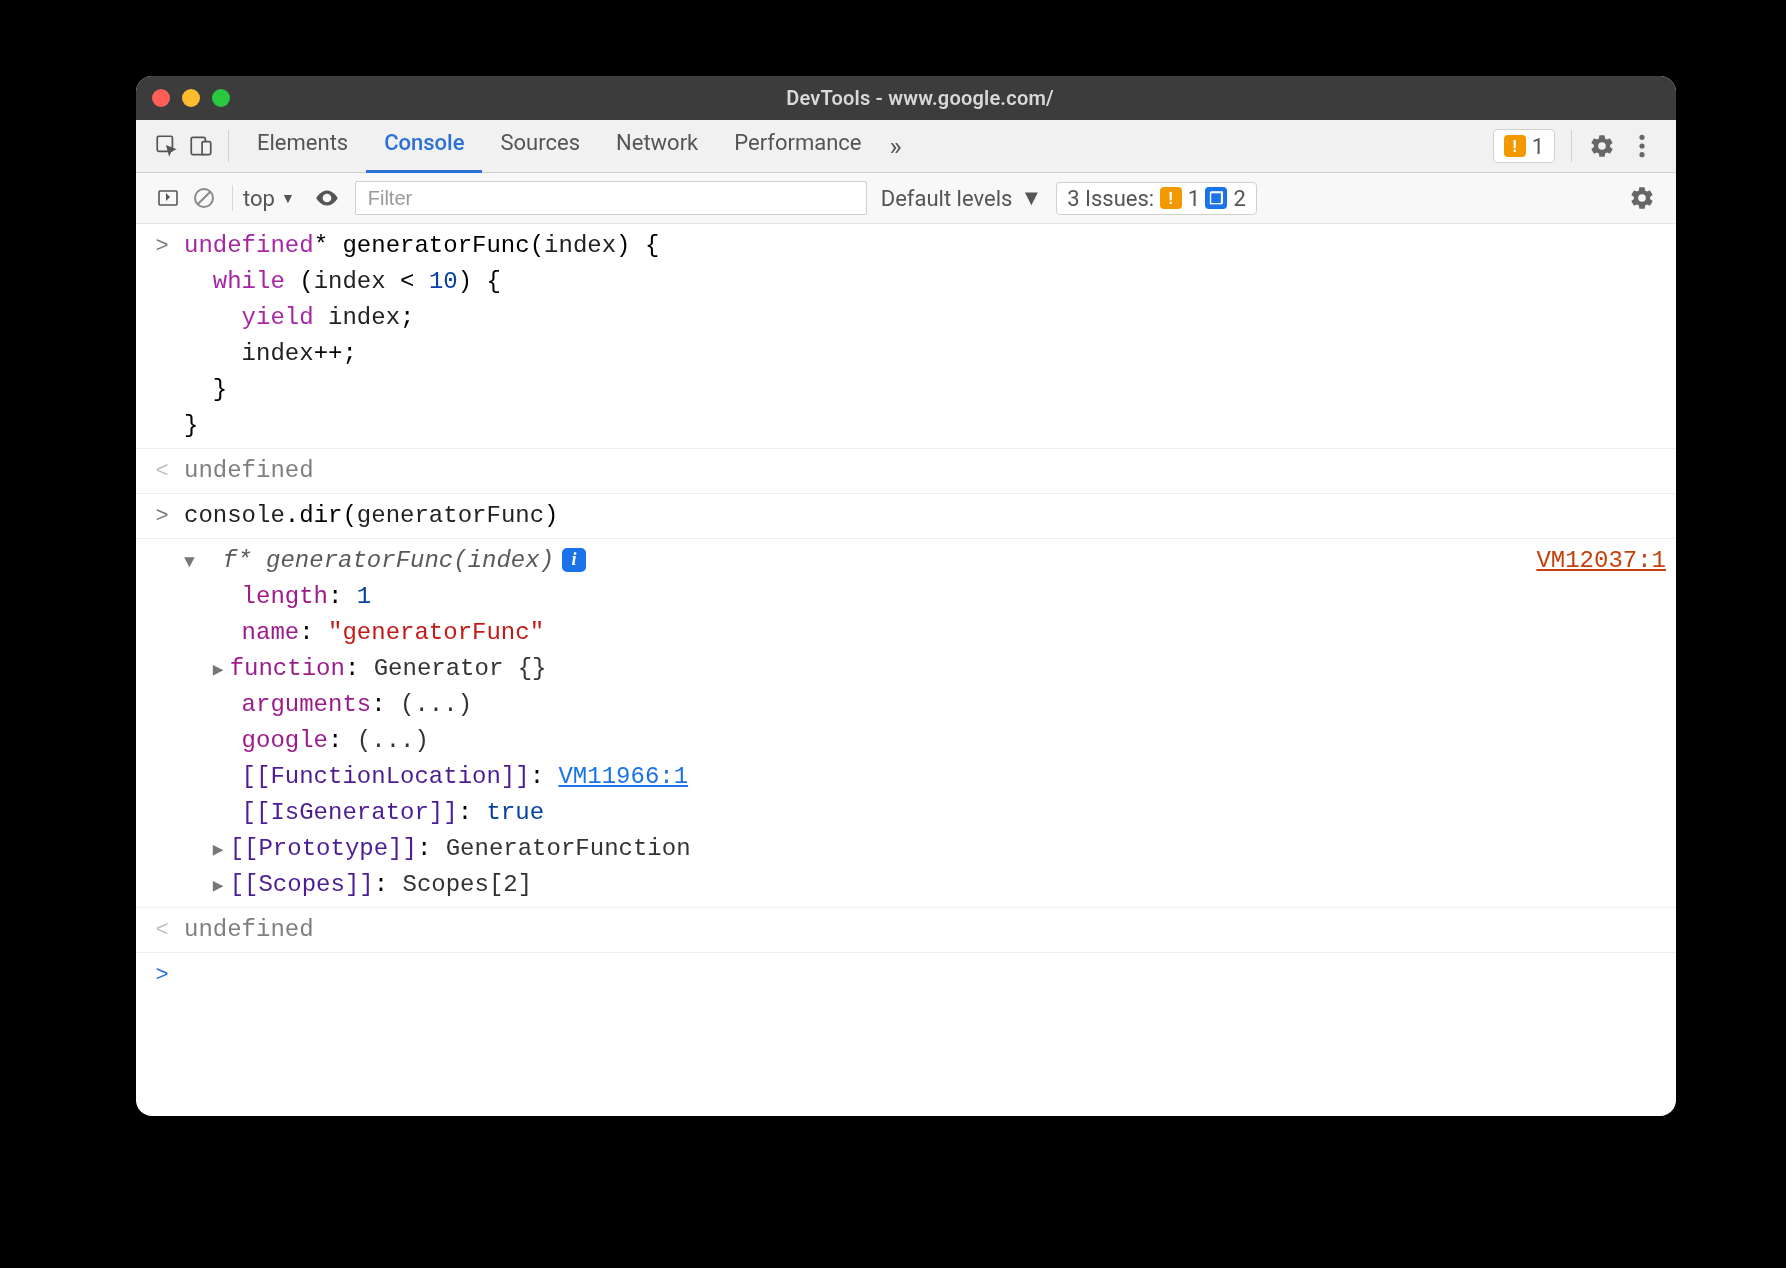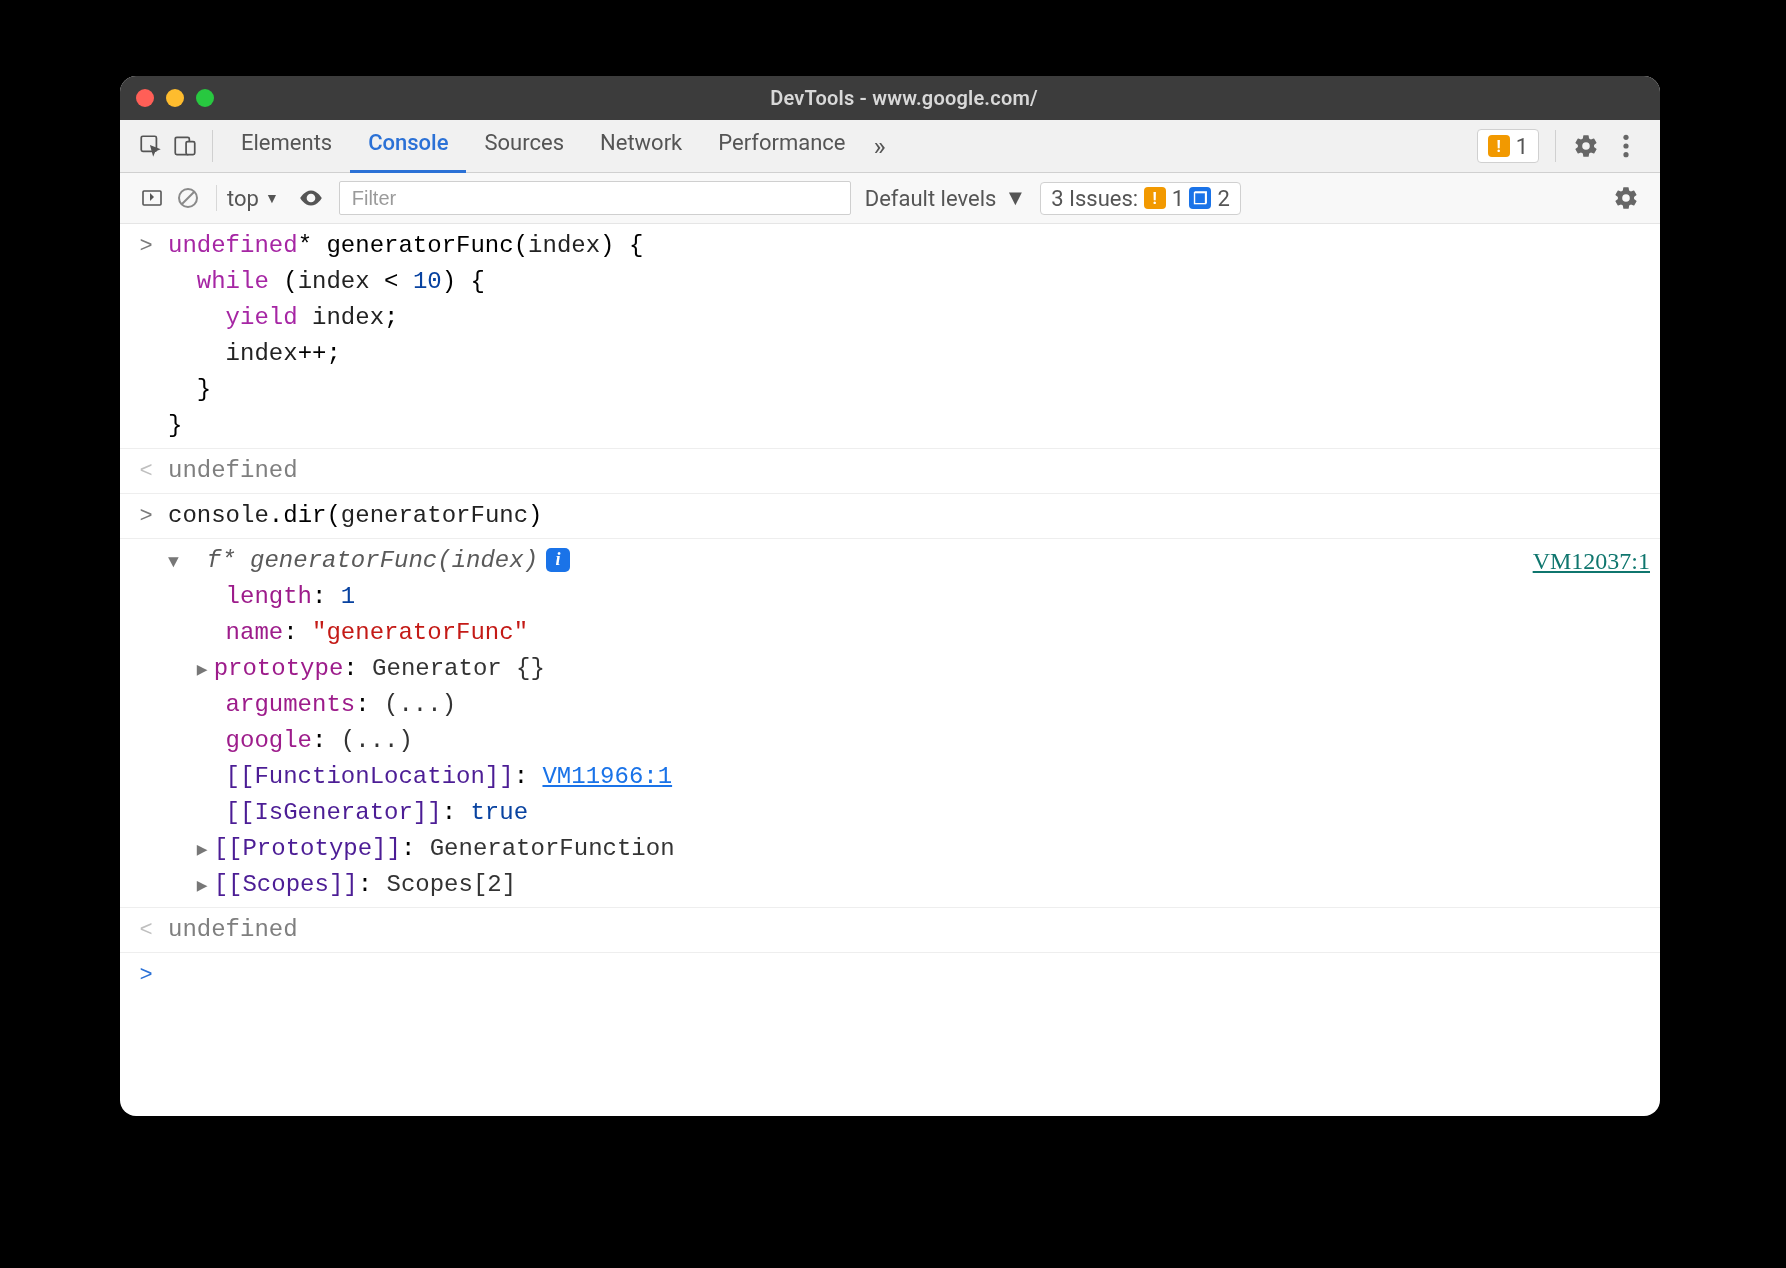--- a/index.html
+++ b/index.html
@@ -1,17 +1,17 @@
 <!DOCTYPE html>
 <html><head>
 <meta charset="utf-8">
 <style>
 html,body{margin:0;padding:0;background:#000;width:1786px;height:1268px;font-family:-apple-system,BlinkMacSystemFont,"Segoe UI",Roboto,Helvetica,Arial,sans-serif;}
 .page{position:relative;width:1786px;height:1268px;}
-.window{position:absolute;left:120px;top:76px;width:1540px;height:1040px;background:#fff;border-radius:16px;box-shadow:0 40px 80px rgba(0,0,0,.6),0 0 30px rgba(0,0,0,.5);display:flex;flex-direction:column;overflow:hidden;}
+.window{position:absolute;left:136px;top:76px;width:1540px;height:1040px;background:#fff;border-radius:16px;box-shadow:0 40px 80px rgba(0,0,0,.6),0 0 30px rgba(0,0,0,.5);display:flex;flex-direction:column;overflow:hidden;}
 .titlebar{height:44px;background:#3c3c3c;display:flex;align-items:center;padding:0 16px;color:#d8d8d8;font-size:20px;flex:0 0 auto;}
 .tl-btns{display:flex;gap:12px;margin-right:20px;}
 .tl-btn{width:18px;height:18px;border-radius:50%;}
 .tl-red{background:#ff5f57;}
 .tl-yel{background:#febc2e;}
 .tl-grn{background:#28c840;}
 .tl-title{flex:1;text-align:center;font-weight:600;letter-spacing:.2px;margin-left:-70px;}
 .tabbar{height:52px;background:#f1f1f1;border-bottom:1px solid #d0d0d0;display:flex;align-items:stretch;padding:0 14px;flex:0 0 auto;font-size:22px;color:#555;}
 .tb-icon{width:34px;display:flex;align-items:center;justify-content:center;cursor:pointer;}
 .tb-div{width:1px;background:#d0d0d0;margin:10px 10px;}
@@ -37,21 +37,21 @@
 .issues{display:flex;align-items:center;border:1px solid #d0d0d0;border-radius:4px;background:#fff;padding:3px 10px;cursor:pointer;}
 .toolbar .spacer{flex:1;}
 .console-body{flex:1;overflow:auto;font-family:Menlo,Consolas,"Courier New",monospace;font-size:24px;line-height:1.5;color:#222;}
 .row{display:flex;border-bottom:1px solid #eee;padding:4px 10px 4px 4px;}
 .gutter{width:44px;display:flex;justify-content:center;padding-top:2px;flex:0 0 auto;}
 .arr{color:#888;font-size:22px;}
 .arr.in{color:#7b7b7b;}
 .arr.ret{color:#bfbfbf;}
 .arr.blue{color:#2b71d6;}
 .content{flex:1;white-space:pre;display:block;}
-.src-link{color:#0f766e;text-decoration:underline;cursor:pointer;font-family:Liberation Serif, serif;}
+.src-link{color:#c2410c;text-decoration:underline;cursor:pointer;font-family:Liberation Mono, monospace;}
 .row .right{margin-left:auto;padding-left:16px;}
 .kw{color:#a626a4;}
 .fn{color:#000;}
 .paren,.punct{color:#000;}
 .num{color:#0842a0;}
 .op{color:#000;}
 .undef{color:#7f7f7f;}
 .obj-head{color:#5a5a5a;font-style:italic;margin-left:22px;}
 .ital{font-style:italic;}
 .disc{font-size:18px;color:#777;margin-right:6px;}
@@ -199,21 +199,21 @@
             <span class="arr in">&gt;</span>
           </div>
     <div class="content"><span>console</span><span class="punct">.</span><span class="fn">dir</span><span class="paren">(</span><span>generatorFunc</span><span class="paren">)</span></div>
   </div>
 
   <div class="row">
     <div class="gutter"></div>
     <div class="content"><span class="disc">▼</span><span class="obj-head"><span class="ital">f*</span> <span class="ital">generatorFunc(index)</span></span><span class="info-badge">i</span>
     <span class="prop-key">length</span><span class="punct">:</span> <span class="prop-val-num">1</span>
     <span class="prop-key">name</span><span class="punct">:</span> <span class="prop-val-str">"generatorFunc"</span>
-  <span class="disc">▶</span><span class="prop-key">prototype</span><span class="punct">:</span> <span class="prop-val-obj">Generator {}</span>
+  <span class="disc">▶</span><span class="prop-key">function</span><span class="punct">:</span> <span class="prop-val-obj">Generator {}</span>
     <span class="prop-key">arguments</span><span class="punct">:</span> <span class="prop-val-obj">(...)</span>
     <span class="prop-key">google</span><span class="punct">:</span> <span class="prop-val-obj">(...)</span>
     <span class="prop-key internal">[[FunctionLocation]]</span><span class="punct">:</span> <span class="prop-val-link">VM11966:1</span>
     <span class="prop-key internal">[[IsGenerator]]</span><span class="punct">:</span> <span class="prop-val-bool">true</span>
   <span class="disc">▶</span><span class="prop-key internal">[[Prototype]]</span><span class="punct">:</span> <span class="prop-val-obj">GeneratorFunction</span>
   <span class="disc">▶</span><span class="prop-key internal">[[Scopes]]</span><span class="punct">:</span> <span class="prop-val-obj">Scopes[2]</span></div>
     <div class="right"><span class="src-link">VM12037:1</span></div>
   </div>
 
   <div class="row">

